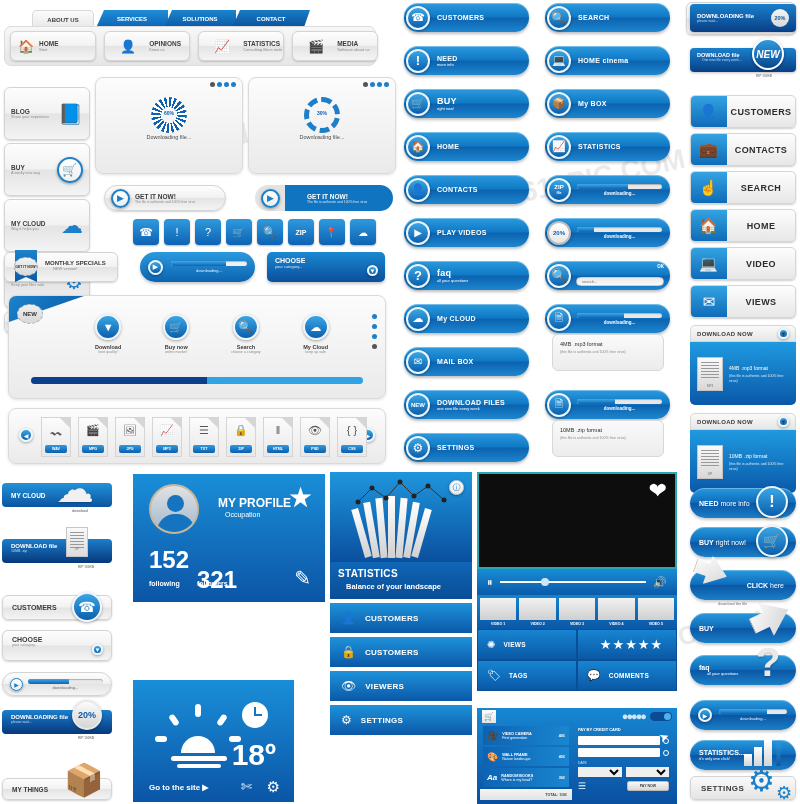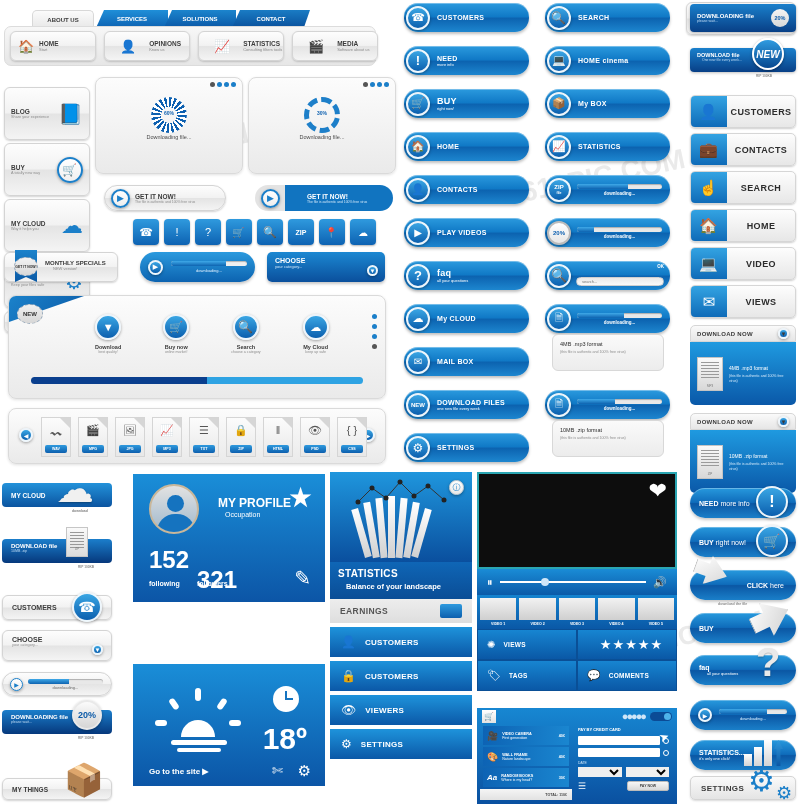--- a/index.html
+++ b/index.html
@@ -132,21 +132,21 @@
   #profile .pname { position:absolute; left:85px; top:22px; font-size:12px; font-weight:bold;}
   #profile .pocc { position:absolute; left:92px; top:37px; font-size:7px; }
   #profile .num { font-size:24px; font-weight:bold; }
   #profile .lbl { font-size:7px; font-weight:bold; }
 
   #dragphotos { position:absolute; left:133px; top:605px; width:192px; height:72px;
                 background:linear-gradient(180deg,#1a8ed8 0%,#0b55a6 100%);
                 display:flex; align-items:center; gap:14px; padding-left:16px; color:#fff;}
   #dragphotos .dtxt { font-size:10.5px; font-weight:bold; letter-spacing:.3px;}
 
-  #weather { position:absolute; left:133px; top:664px; width:192px; height:122px;
+  #weather { position:absolute; left:133px; top:680px; width:161px; height:122px;
              background:linear-gradient(180deg,#1a8ed8 0%,#0b55a6 100%); color:#fff;padding-left:44px;}
   #weather .deg { position:absolute; right:18px; top:58px; font-size:30px; font-weight:bold;}
   #weather .gotosite { position:absolute; left:16px; bottom:10px; font-size:8px; font-weight:bold;}
 
   
   #statpanel { position:absolute; left:330px; top:472px; width:142px; height:332px; }
   .statHdr { height:90px; background:linear-gradient(180deg,#1f96dd,#0a4f9e); position:relative;}
   .statTitleBox { background:linear-gradient(180deg,#0f66b6,#0a4d96); padding:6px 8px 8px 8px; color:#fff;}
   .statTitleBox .s1 { font-size:10px; font-weight:bold; letter-spacing:.3px;}
   .statTitleBox .s2 { font-size:7.5px; font-weight:bold; margin-top:3px; margin-left:8px;}
@@ -925,24 +925,20 @@
           <circle cx="46" cy="6" r="2.5" fill="#222"></circle>
         <circle cx="60" cy="20" r="2.5" fill="#222"></circle>
           <circle cx="74" cy="10" r="2.5" fill="#222"></circle>
         <circle cx="90" cy="24" r="2.5" fill="#222"></circle>
       </svg>
     </div>
     <div class="statTitleBox">
       <div class="s1">STATISTICS</div>
       <div class="s2">Balance of your landscape</div>
     </div>
-    <div class="earnings">
-      <span>EARNINGS</span>
-      <span style="width:22px;height:14px;background:linear-gradient(180deg,#2f9ade,#0c5fae);border-radius:2px;"></span>
-    </div>
     <div class="statRow">
       <span style="font-size:12px;">👤</span>
       <span class="r1">CUSTOMERS</span>
     </div>
     <div class="statRow">
       <span style="font-size:12px;">🔒</span>
       <span class="r1">CUSTOMERS</span>
     </div>
     <div class="statRow">
       <span style="font-size:12px;">👁</span>

